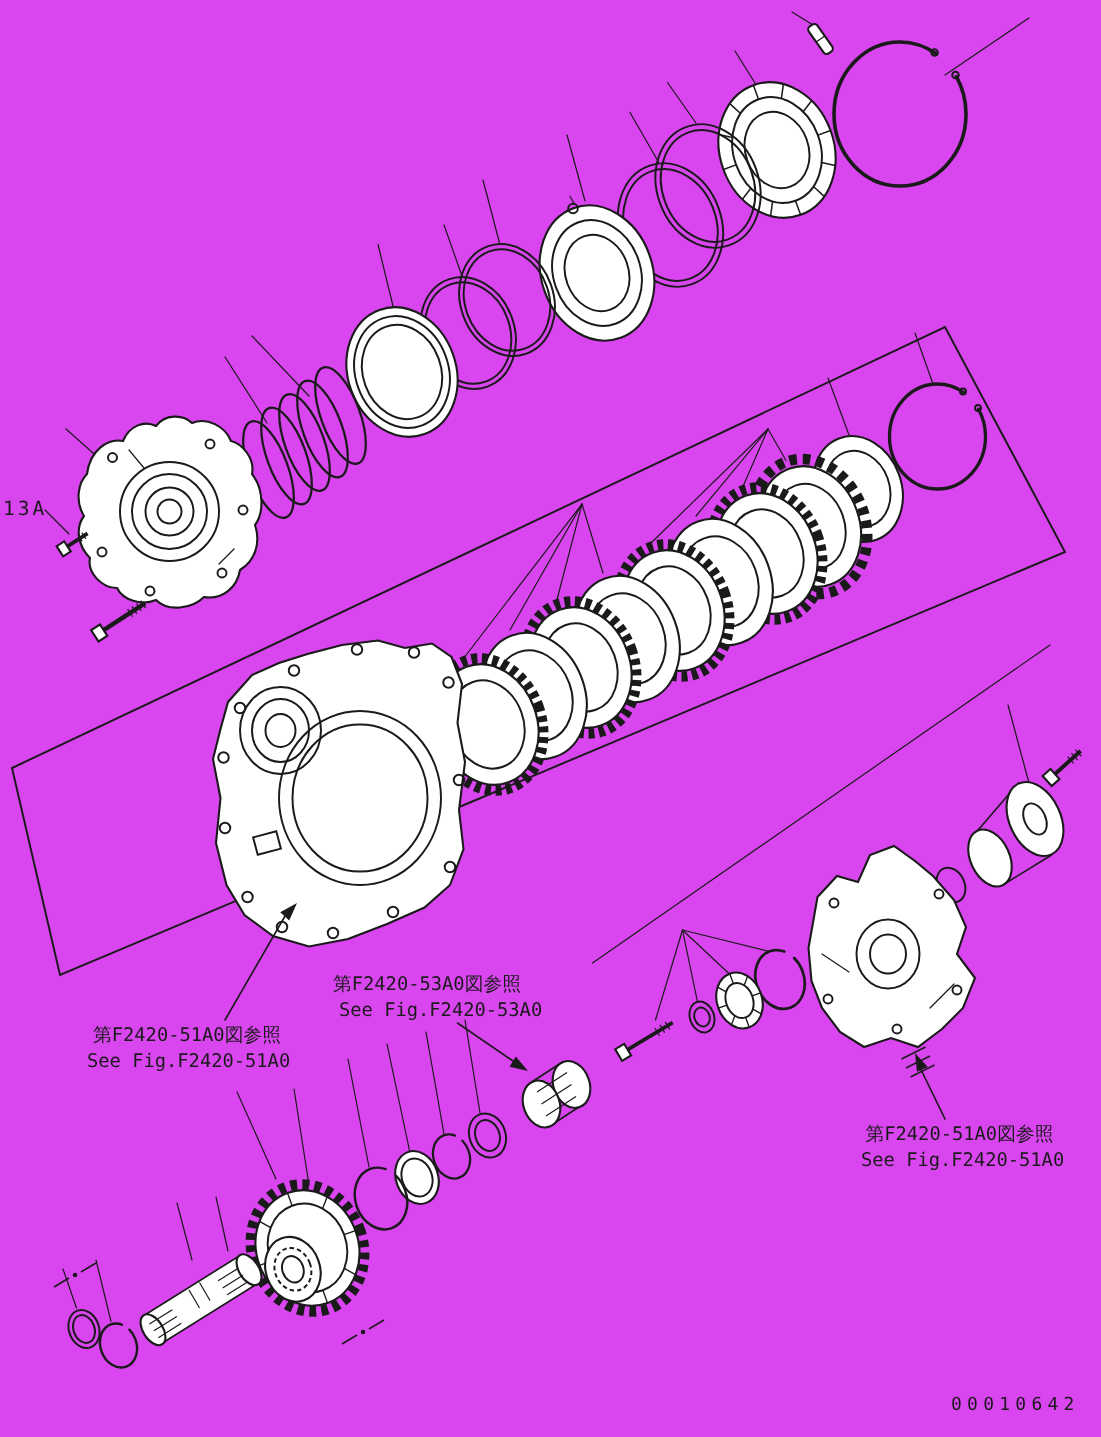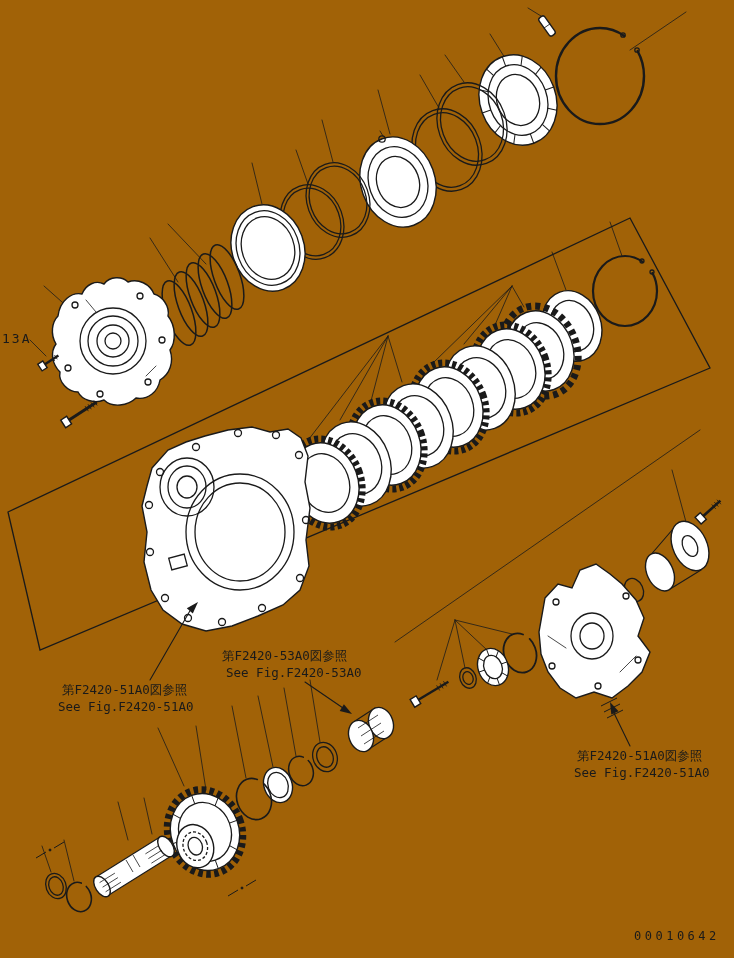--- a/index.html
+++ b/index.html
@@ -1,18 +1,18 @@
 <!DOCTYPE html>
 <html><head>
 <meta charset="utf-8">
 <style>
   html,body{margin:0;padding:0;background:#e8e8e8;}
   .page{
     position:relative;width:734px;height:958px;margin:0 auto;
-    background:#a16207;overflow:hidden;
+    background:#d946ef;overflow:hidden;
     font-family:"DejaVu Sans Mono","Liberation Mono",monospace;
   }
   svg{position:absolute;left:0;top:0;}
   
   .ln{stroke:#1a1a1a;fill:none;stroke-width:1.1;stroke-linecap:round;}
   .thin{stroke-width:0.8;}
   .p{stroke:#1a1a1a;fill:#ffffff;stroke-width:1.4;}
   .pn{stroke:#1a1a1a;fill:none;stroke-width:1.3;}
   .teeth{fill:none;stroke:#1a1a1a;stroke-width:7;}
   .open-ring{fill:none;stroke:#1a1a1a;stroke-linecap:round;}

